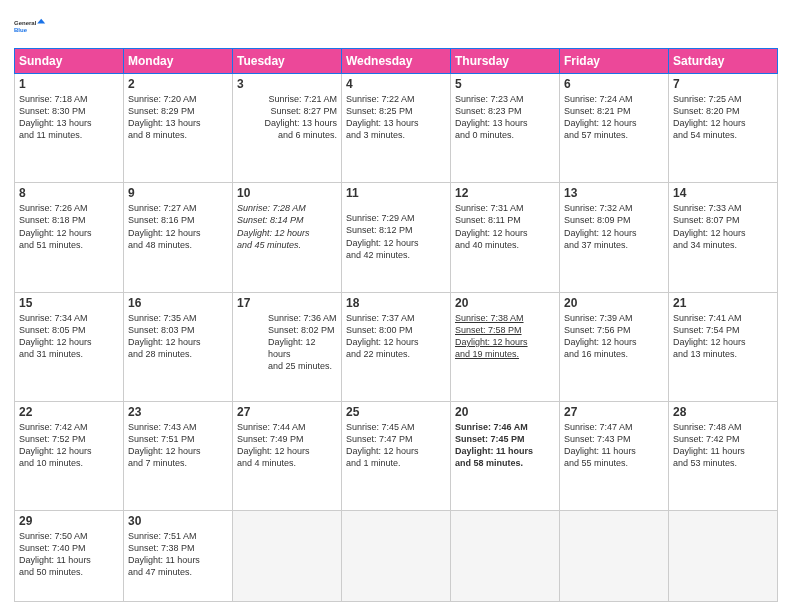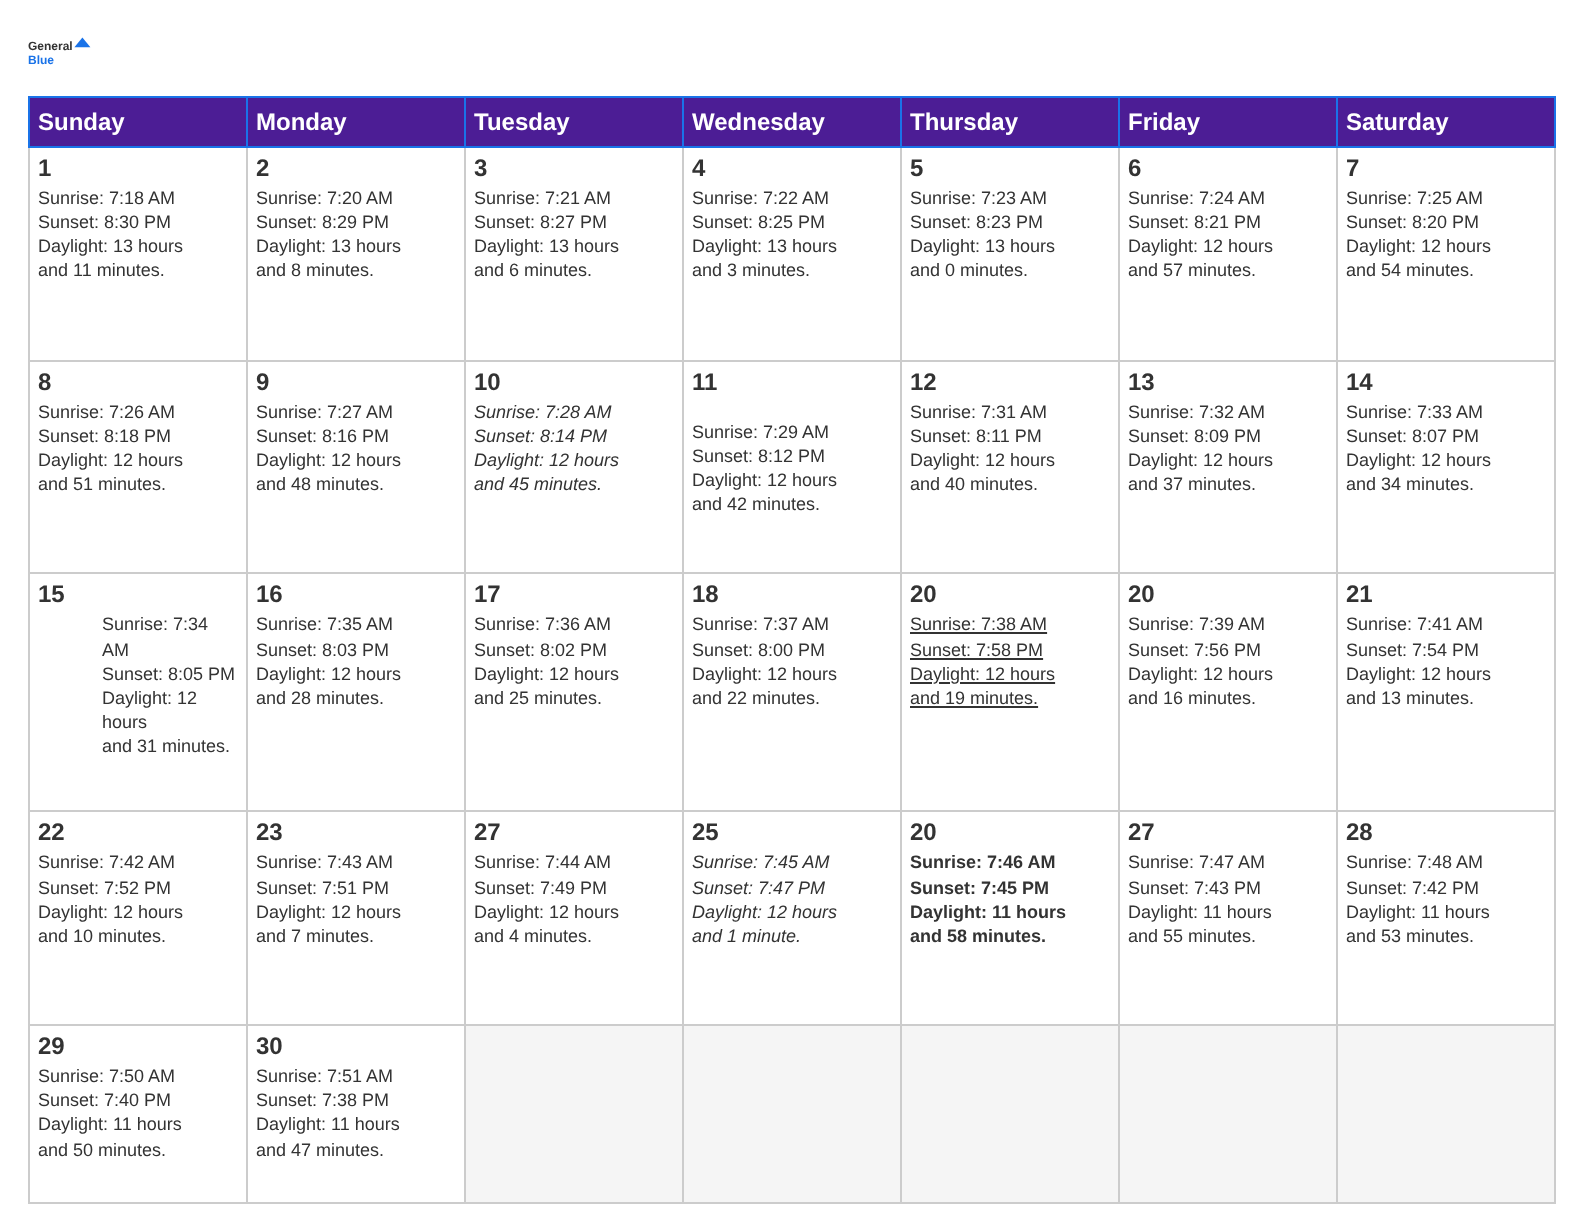--- a/index.html
+++ b/index.html
@@ -45,21 +45,21 @@
       color: #555;
     }
     .calendar {
       flex: 1;
       border: 1px solid #ccc;
       border-collapse: collapse;
       width: 100%;
       table-layout: fixed;
     }
     .calendar th {
-      background-color: #4c1d95;
+      background-color: #ec4899;
       color: #fff;
       font-size: 12px;
       font-weight: bold;
       padding: 5px 4px;
       text-align: left;
       border: 1px solid #1a73e8;
     }
     .calendar td {
       vertical-align: top;
       border: 1px solid #ccc;
@@ -127,21 +127,21 @@
           </td>
           <td>
             <span class="day-num">2</span>
             <div class="day-info" style="white-space: pre-line;">Sunrise: 7:20 AM
 Sunset: 8:29 PM
 Daylight: 13 hours
 and 8 minutes.</div>
           </td>
           <td>
             <span class="day-num">3</span>
-            <div class="day-info" style="white-space: pre-line;">Sunrise: 7:21 AM
+            <div class="day-info" style="white-space: pre-line; text-align: right;">Sunrise: 7:21 AM
 Sunset: 8:27 PM
 Daylight: 13 hours
 and 6 minutes.</div>
           </td>
           <td>
             <span class="day-num">4</span>
             <div class="day-info" style="white-space: pre-line;">Sunrise: 7:22 AM
 Sunset: 8:25 PM
 Daylight: 13 hours
 and 3 minutes.</div>
@@ -215,35 +215,35 @@
             <span class="day-num">14</span>
             <div class="day-info" style="white-space: pre-line;">Sunrise: 7:33 AM
 Sunset: 8:07 PM
 Daylight: 12 hours
 and 34 minutes.</div>
           </td>
         </tr>
         <tr>
           <td>
             <span class="day-num">15</span>
-            <div class="day-info" style="white-space: pre-line; margin-left: 32px;">Sunrise: 7:34 AM
+            <div class="day-info" style="white-space: pre-line;">Sunrise: 7:34 AM
 Sunset: 8:05 PM
 Daylight: 12 hours
 and 31 minutes.</div>
           </td>
           <td>
             <span class="day-num">16</span>
             <div class="day-info" style="white-space: pre-line;">Sunrise: 7:35 AM
 Sunset: 8:03 PM
 Daylight: 12 hours
 and 28 minutes.</div>
           </td>
           <td>
             <span class="day-num">17</span>
-            <div class="day-info" style="white-space: pre-line;">Sunrise: 7:36 AM
+            <div class="day-info" style="white-space: pre-line; margin-left: 31px;">Sunrise: 7:36 AM
 Sunset: 8:02 PM
 Daylight: 12 hours
 and 25 minutes.</div>
           </td>
           <td>
             <span class="day-num">18</span>
             <div class="day-info" style="white-space: pre-line;">Sunrise: 7:37 AM
 Sunset: 8:00 PM
 Daylight: 12 hours
 and 22 minutes.</div>
@@ -287,21 +287,21 @@
           </td>
           <td>
             <span class="day-num">27</span>
             <div class="day-info" style="white-space: pre-line;">Sunrise: 7:44 AM
 Sunset: 7:49 PM
 Daylight: 12 hours
 and 4 minutes.</div>
           </td>
           <td>
             <span class="day-num">25</span>
-            <div class="day-info" style="white-space: pre-line; font-style: italic;">Sunrise: 7:45 AM
+            <div class="day-info" style="white-space: pre-line;">Sunrise: 7:45 AM
 Sunset: 7:47 PM
 Daylight: 12 hours
 and 1 minute.</div>
           </td>
           <td>
             <span class="day-num">20</span>
             <div class="day-info" style="white-space: pre-line; font-weight: bold;">Sunrise: 7:46 AM
 Sunset: 7:45 PM
 Daylight: 11 hours
 and 58 minutes.</div>

